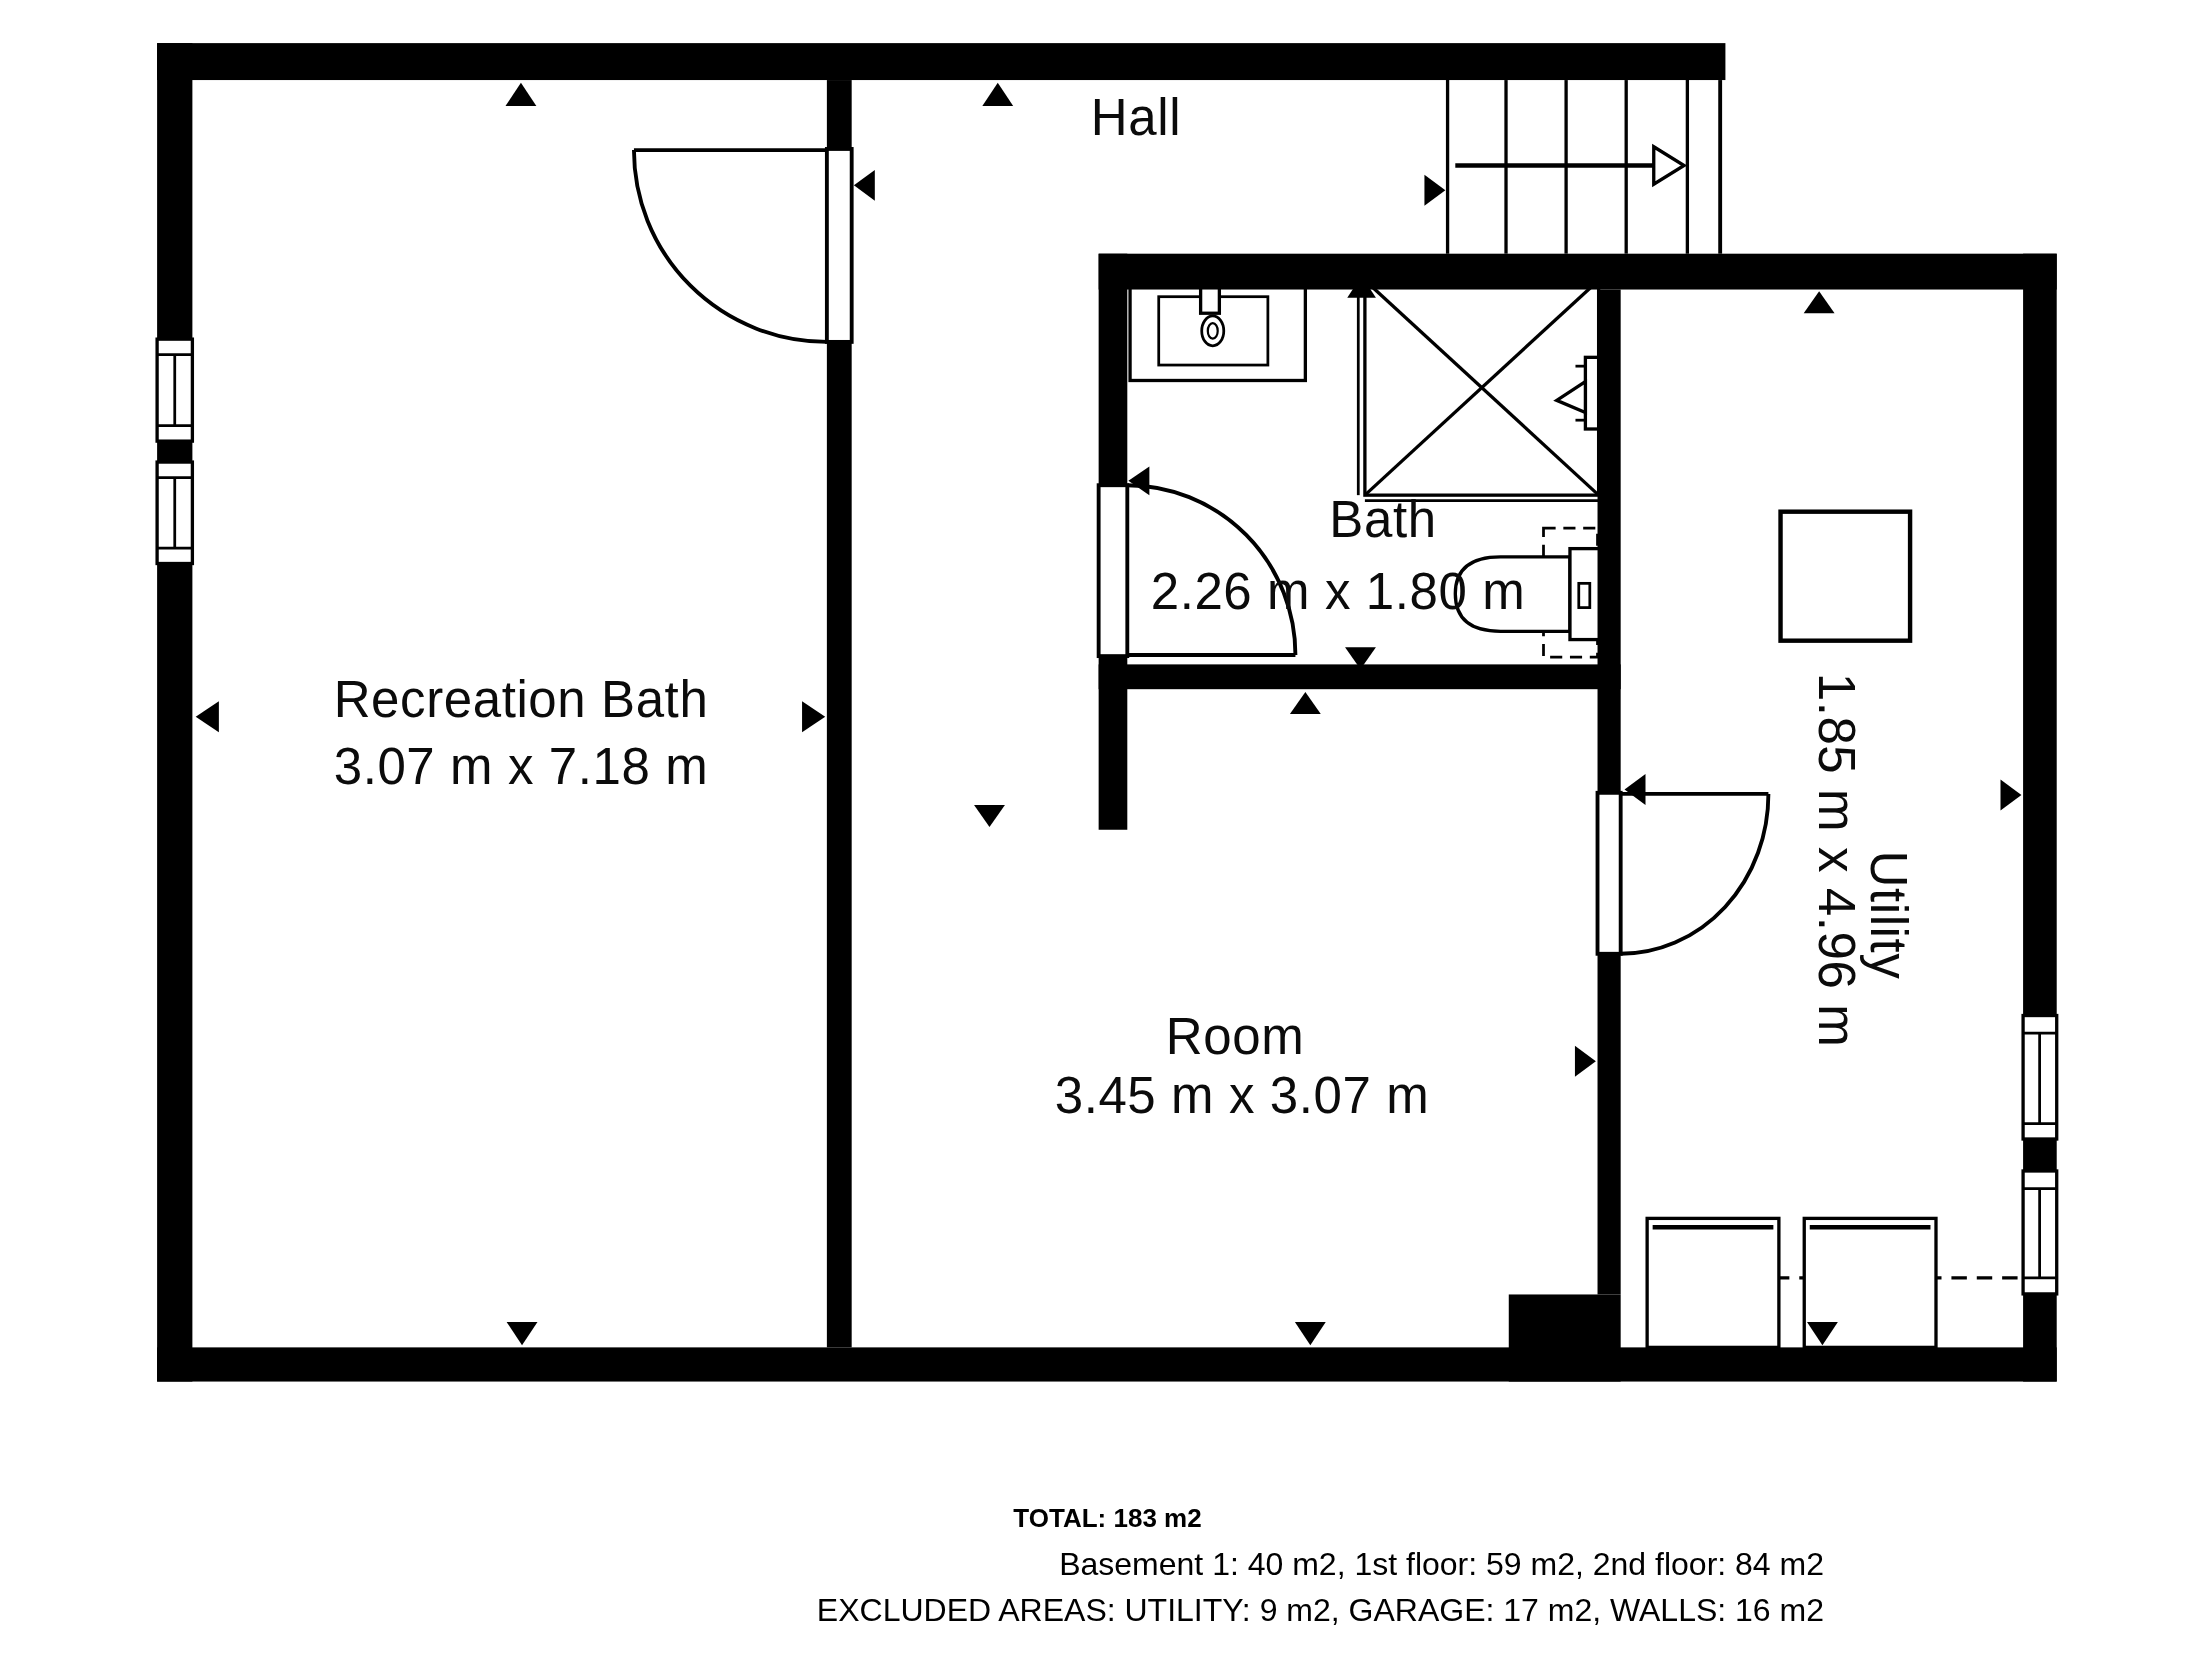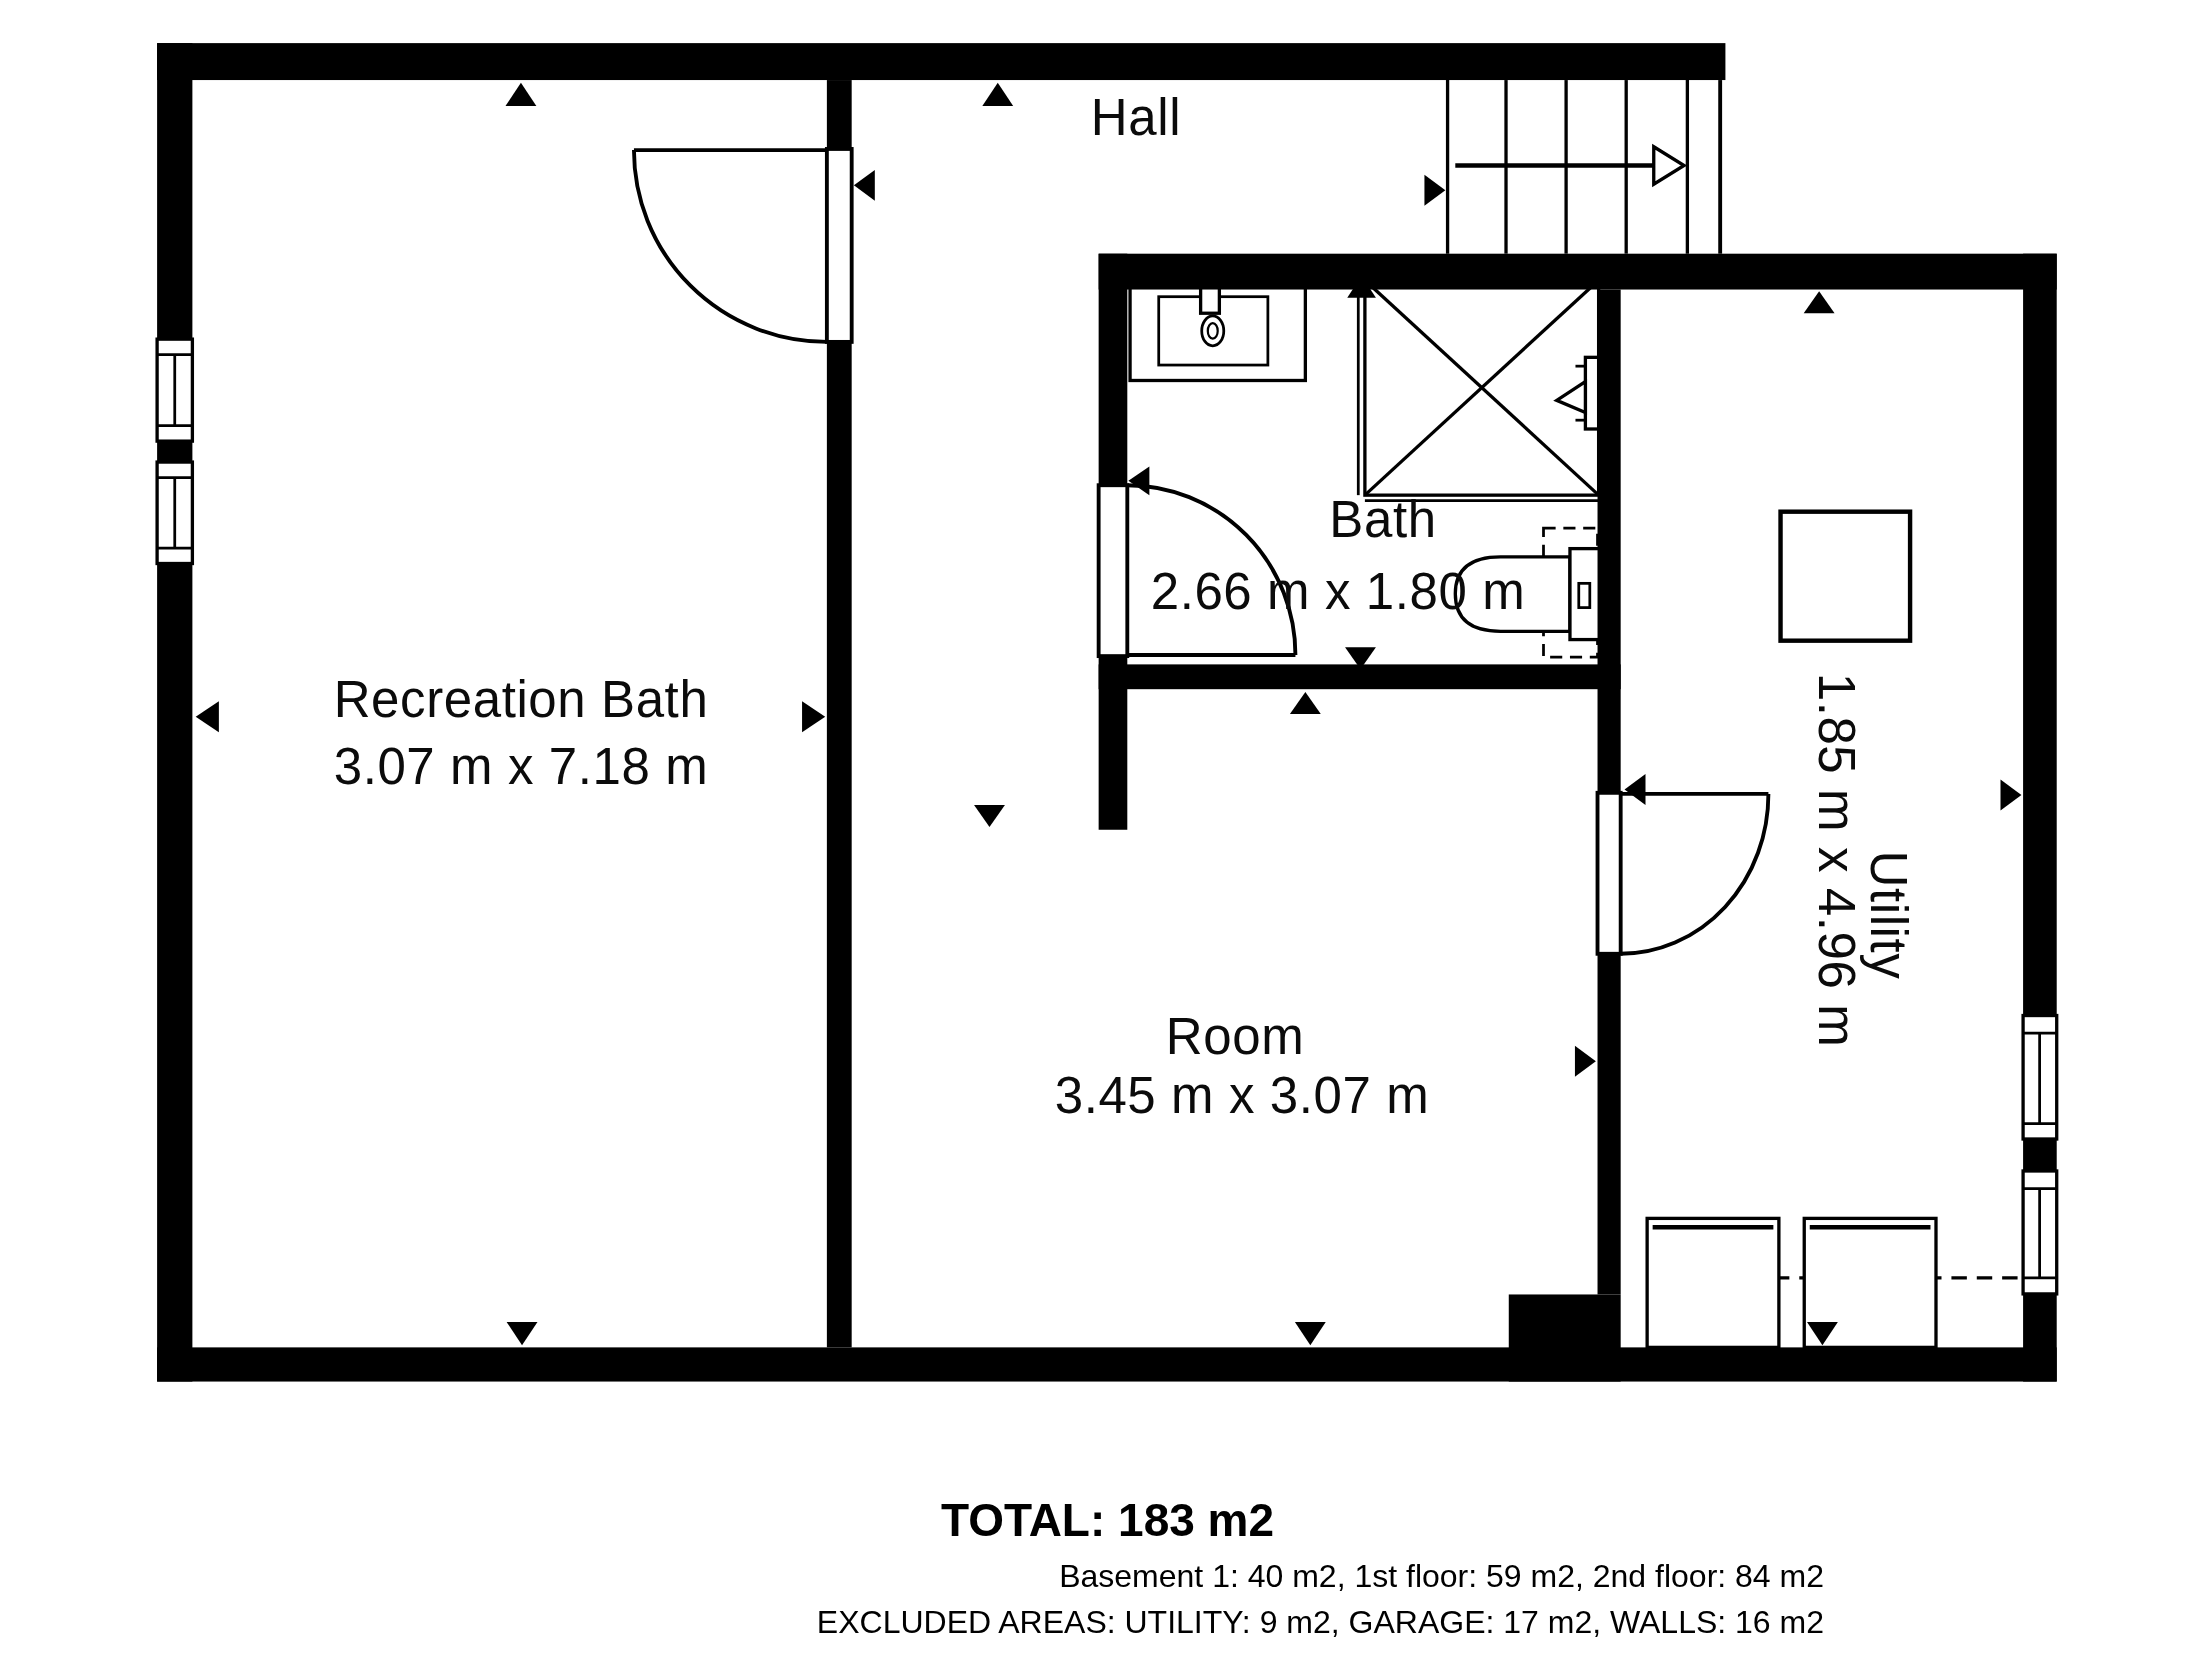--- a/index.html
+++ b/index.html
@@ -2,21 +2,21 @@
 <html style="font-size:8.8px"><head>
 <meta charset="utf-8">
 <style>
   html,body { margin:0; padding:0; background:#ffffff; }
   body { width:2205px; height:1654px; position:relative; font-family:"Liberation Sans", sans-serif; color:#000; }
   .plan { position:absolute; left:0; top:0; width:2205px; height:1240px; }
   svg.plan-gfx { position:absolute; left:0; top:0; }
   .lbl { position:absolute; transform:translate(-50%,-50%); white-space:nowrap; font-size:51px; color:#0b0b0b; letter-spacing:0.6px; }
   .lbl.vert { transform:translate(-50%,-50%) rotate(90deg); }
   .summary { position:absolute; left:391px; top:1497px; width:1433px; text-align:center; }
-  .summary .total { font-size:46px; font-weight:bold; line-height:1.0; margin-bottom:16.5px;}
+  .summary .total { font-size:26px; font-weight:bold; line-height:1.0; margin-bottom:16.5px;margin-top:8px;}
   .summary .line { font-size:32px; line-height:1.0; margin-bottom:14.3px;text-align:right; }
   .summary .attr { font-size:20px; line-height:1.0; margin-top:25px; }
 </style>
 </head>
 <body>
 
 <div class="plan">
 
 <svg class="plan-gfx" width="2205" height="1654" viewBox="0 0 4000 3000">
 
@@ -158,21 +158,21 @@
     <polygon points="2857,1897 2857,1953 2895,1925"></polygon>
   </g>
 </svg>
 
   <div class="lbl" style="left:1136px; top:117px;">Hall</div>
 
   <div class="lbl" style="left:521px;  top:699px;">Recreation Bath</div>
   <div class="lbl" style="left:521px;  top:766px;">3.07 m x 7.18 m</div>
 
   <div class="lbl" style="left:1339px; top:519px;margin-left:44px;">Bath</div>
-  <div class="lbl" style="left:1338px; top:591px;">2.66 m x 1.80 m</div>
+  <div class="lbl" style="left:1338px; top:591px;">2.26 m x 1.80 m</div>
 
   <div class="lbl" style="left:1235px; top:1036px;">Room</div>
   <div class="lbl" style="left:1242px; top:1095px;">3.45 m x 3.07 m</div>
 
   <div class="lbl vert" style="left:1888px; top:915px;">Utility</div>
   <div class="lbl vert" style="left:1836px; top:860px;">1.85 m x 4.96 m</div>
 
   <div class="summary">
     <div class="total">TOTAL: 183 m2</div>
     <div class="line">Basement 1: 40 m2, 1st floor: 59 m2, 2nd floor: 84 m2</div>

